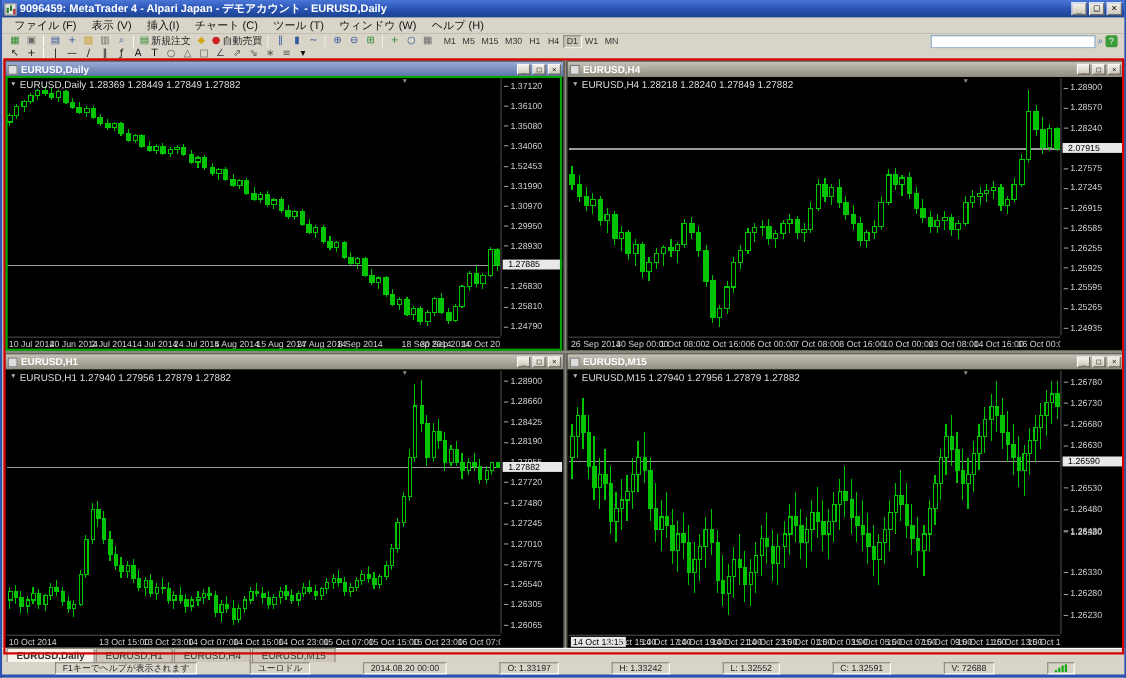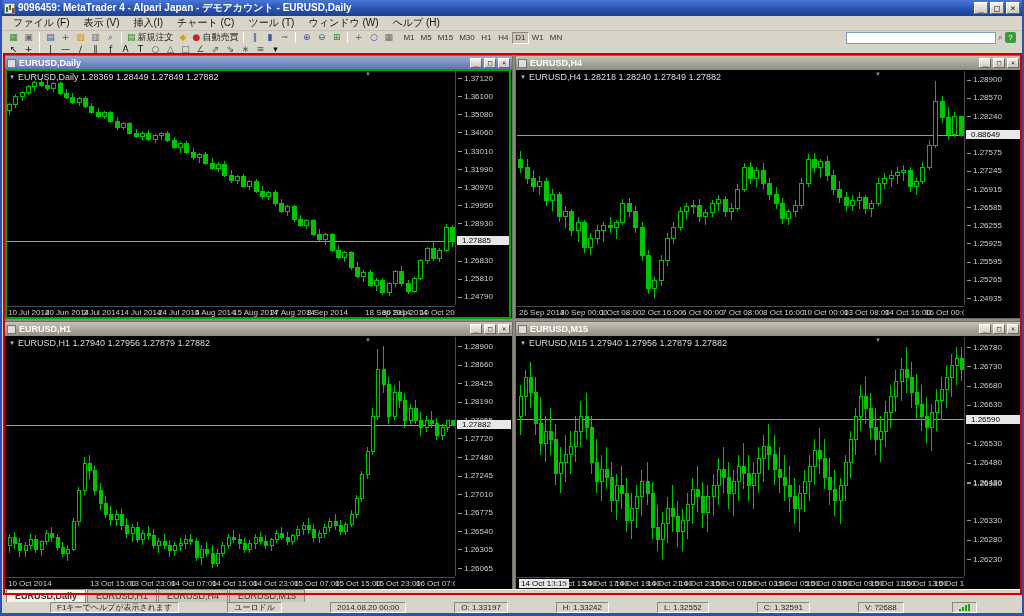--- a/index.html
+++ b/index.html
@@ -403,21 +403,21 @@
               <line x1="446" x2="446" y1="154.22727272727272" y2="175.5" stroke="#00c400" stroke-width="1"></line>
               <rect x="444" y="156" width="4" height="14.50090909090909" stroke="#00c400" fill="#00c400"></rect>
             </svg>
             <span class="shift-marker" style="left: 359px;">▼</span>
           </div>
         <div class="yaxis">
             <div class="tick" style="top: 2.73636px;">1.37120</div>
             <div class="tick" style="top: 20.8182px;">1.36100</div>
             <div class="tick" style="top: 38.9px;">1.35080</div>
             <div class="tick" style="top: 56.9818px;">1.34060</div>
-            <div class="tick" style="top: 75.5955px;">1.33010</div>
+            <div class="tick" style="top: 75.5955px;">1.52453</div>
             <div class="tick" style="top: 93.6773px;">1.31990</div>
             <div class="tick" style="top: 111.759px;">1.30970</div>
             <div class="tick" style="top: 129.841px;">1.29950</div>
             <div class="tick" style="top: 147.923px;">1.28930</div>
             <div class="tick" style="top: 185.15px;">1.26830</div>
             <div class="tick" style="top: 203.232px;">1.25810</div>
             <div class="tick" style="top: 221.314px;">1.24790</div>
             <div class="bidlbl" style="top: 165.448px;">1.27885</div>
           </div>
         <div class="xaxis">
@@ -604,21 +604,21 @@
             <div class="tick" style="top: 40.5976px;">1.28240</div>
             <div class="tick" style="top: 77.2118px;">1.27575</div>
             <div class="tick" style="top: 95.3812px;">1.27245</div>
             <div class="tick" style="top: 113.551px;">1.26915</div>
             <div class="tick" style="top: 131.72px;">1.26585</div>
             <div class="tick" style="top: 149.889px;">1.26255</div>
             <div class="tick" style="top: 168.059px;">1.25925</div>
             <div class="tick" style="top: 186.228px;">1.25595</div>
             <div class="tick" style="top: 204.398px;">1.25265</div>
             <div class="tick" style="top: 222.567px;">1.24935</div>
-            <div class="bidlbl" style="top: 59.4188px;">0.88649</div>
+            <div class="bidlbl" style="top: 59.4188px;">2.07915</div>
           </div>
         <div class="xaxis">
             <div class="xlab" style="left: 2px;">26 Sep 2014</div>
             <div class="xlab" style="left: 43px;">30 Sep 00:00</div>
             <div class="xlab" style="left: 83px;">1 Oct 08:00</div>
             <div class="xlab" style="left: 124px;">2 Oct 16:00</div>
             <div class="xlab" style="left: 165px;">6 Oct 00:00</div>
             <div class="xlab" style="left: 205px;">7 Oct 08:00</div>
             <div class="xlab" style="left: 246px;">8 Oct 16:00</div>
             <div class="xlab" style="left: 286px;">10 Oct 00:00</div>

